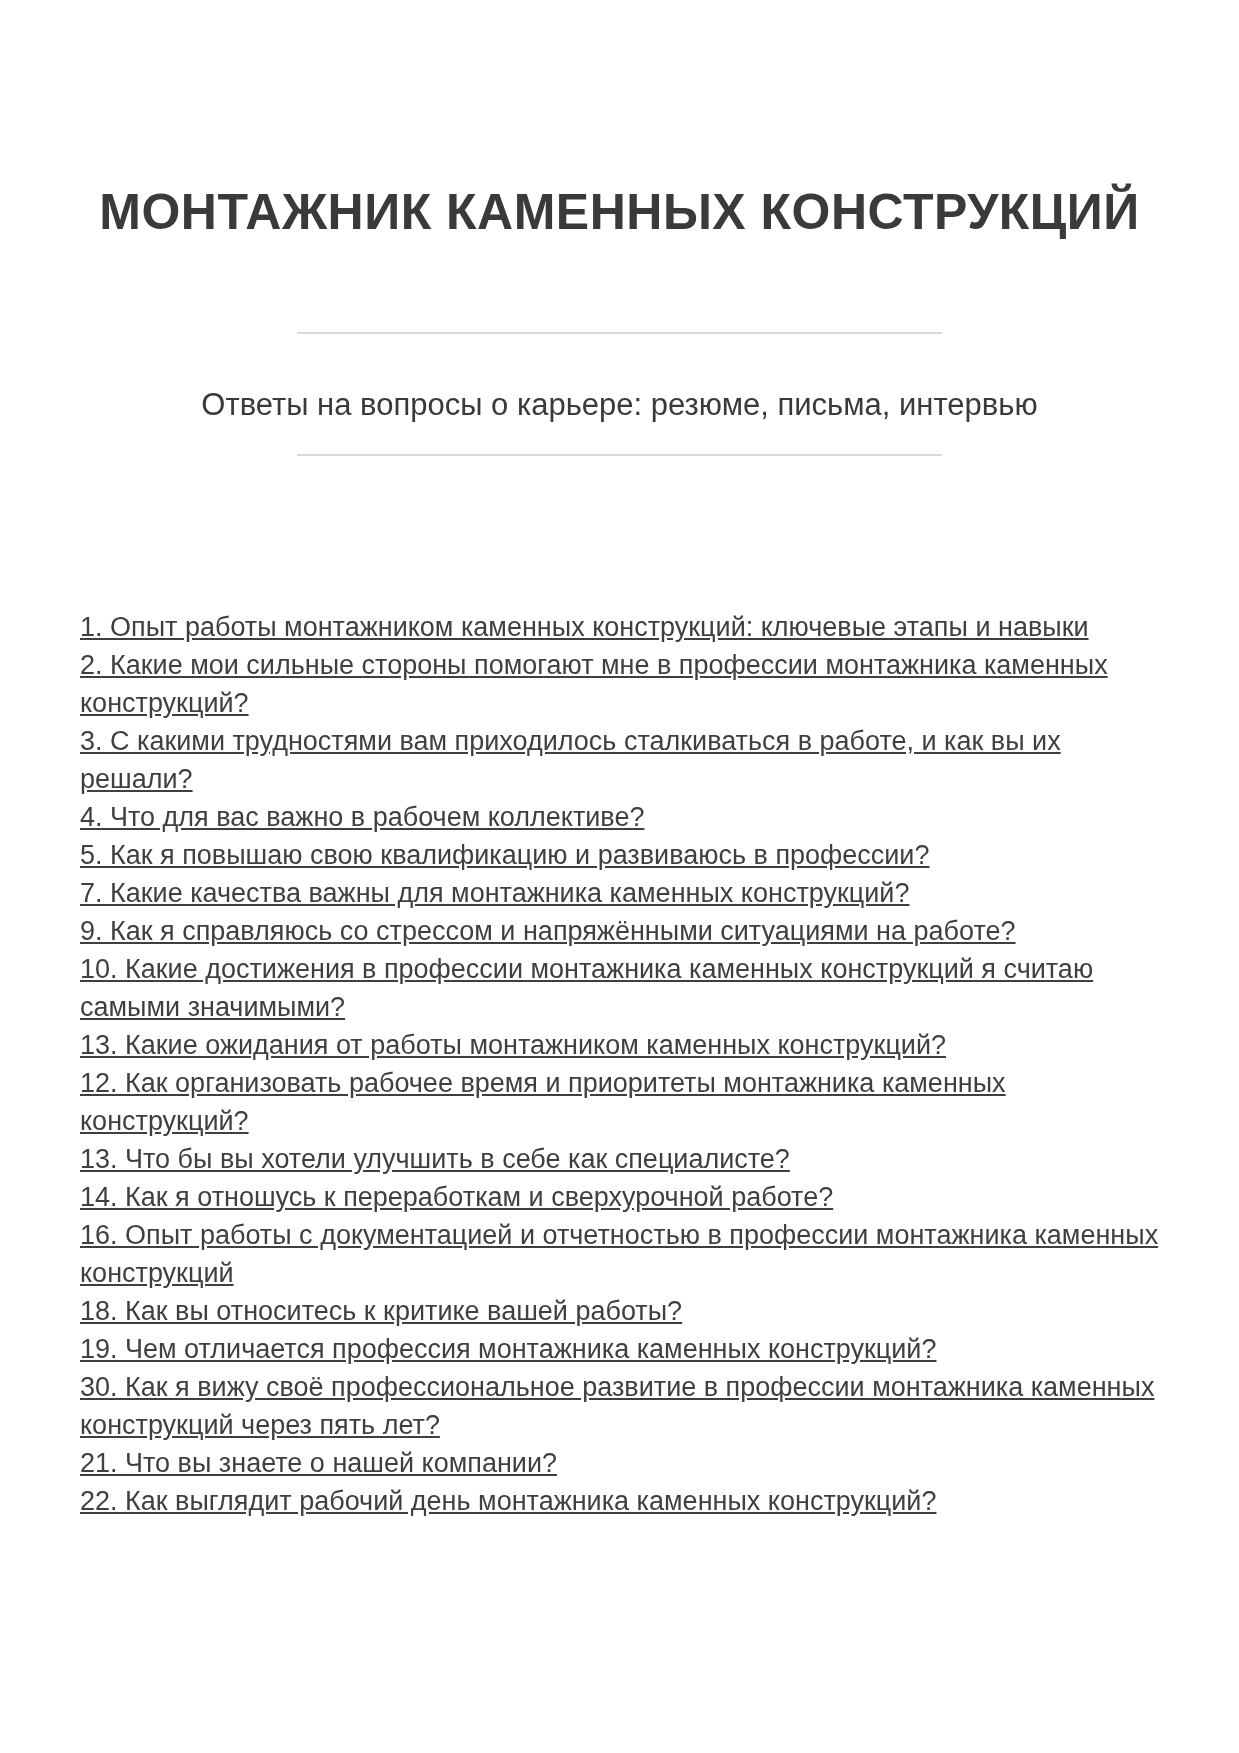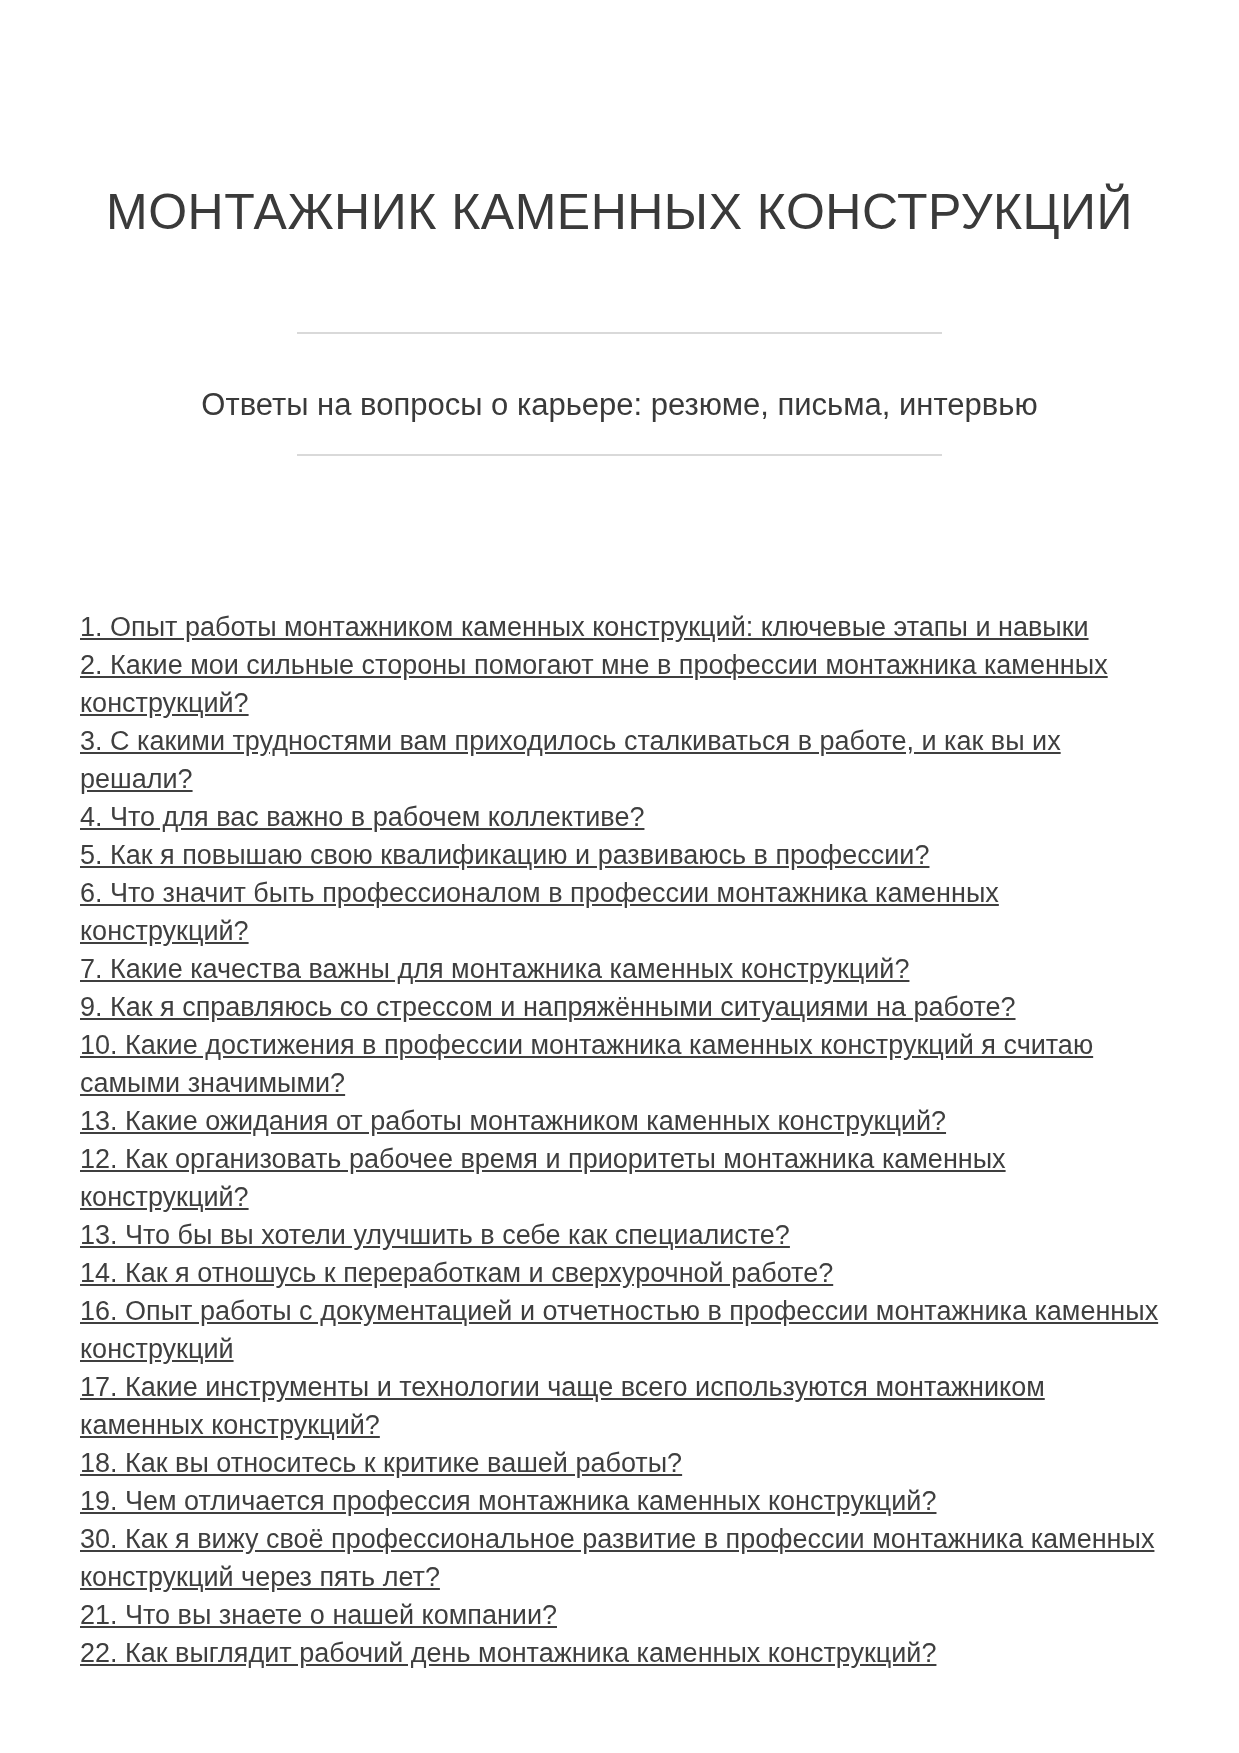--- a/index.html
+++ b/index.html
@@ -17,21 +17,21 @@
   .page {
     width: 1239px;
     height: 1753px;
     box-sizing: border-box;
   }
   .doc-title {
     margin: 180px 50px 15px 50px;
     text-align: center;
     font-size: 50px;
     line-height: 64px;
-    font-weight: 400;
+    font-weight: 700;
     letter-spacing: 0.5px;
     color: #3a3a3a;
     white-space: nowrap;
   }
   .divider {
     width: 645px;
     height: 2px;
     background: #d9d9d9;
     margin-left: auto;
     margin-right: auto;
@@ -74,30 +74,28 @@
   <h2 class="doc-subtitle">Ответы на вопросы о карьере: резюме, письма, интервью</h2>
 
   <div class="divider divider-bottom"></div>
 
   <div class="questions">
       <p class="question-item">1. Опыт работы монтажником каменных конструкций: ключевые этапы и навыки</p>
       <p class="question-item">2. Какие мои сильные стороны помогают мне в профессии монтажника каменных конструкций?</p>
       <p class="question-item">3. С какими трудностями вам приходилось сталкиваться в работе, и как вы их решали?</p>
       <p class="question-item">4. Что для вас важно в рабочем коллективе?</p>
       <p class="question-item">5. Как я повышаю свою квалификацию и развиваюсь в профессии?</p>
-      <p class="question-item">6. Что значит быть профессионалом в профессии монтажника каменных конструкций?</p>
       <p class="question-item">7. Какие качества важны для монтажника каменных конструкций?</p>
       <p class="question-item">9. Как я справляюсь со стрессом и напряжёнными ситуациями на работе?</p>
       <p class="question-item">10. Какие достижения в профессии монтажника каменных конструкций я считаю самыми значимыми?</p>
       <p class="question-item">13. Какие ожидания от работы монтажником каменных конструкций?</p>
       <p class="question-item">12. Как организовать рабочее время и приоритеты монтажника каменных конструкций?</p>
       <p class="question-item">13. Что бы вы хотели улучшить в себе как специалисте?</p>
       <p class="question-item">14. Как я отношусь к переработкам и сверхурочной работе?</p>
       <p class="question-item">16. Опыт работы с документацией и отчетностью в профессии монтажника каменных конструкций</p>
-      <p class="question-item">17. Какие инструменты и технологии чаще всего используются монтажником каменных конструкций?</p>
       <p class="question-item">18. Как вы относитесь к критике вашей работы?</p>
       <p class="question-item">19. Чем отличается профессия монтажника каменных конструкций?</p>
       <p class="question-item">30. Как я вижу своё профессиональное развитие в профессии монтажника каменных конструкций через пять лет?</p>
       <p class="question-item">21. Что вы знаете о нашей компании?</p>
       <p class="question-item">22. Как выглядит рабочий день монтажника каменных конструкций?</p>
     </div>
 
 </div>
 
 </body></html>

